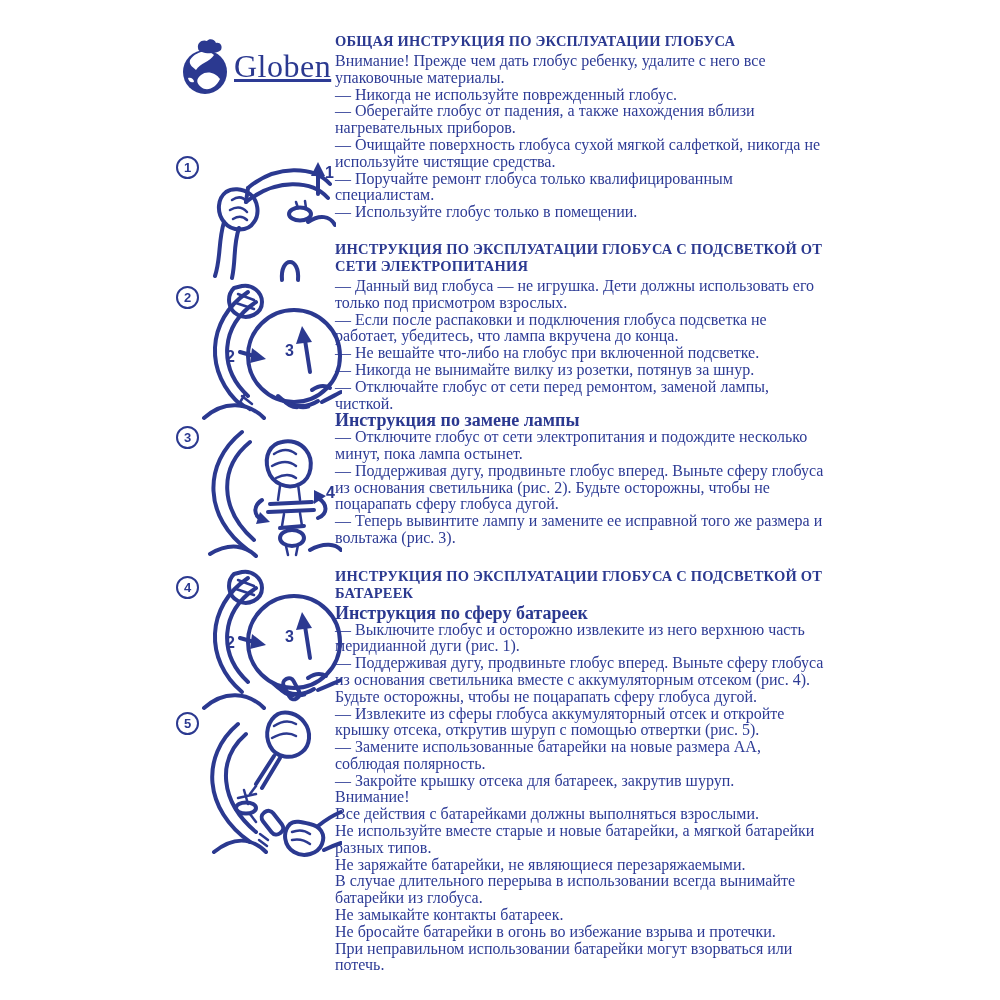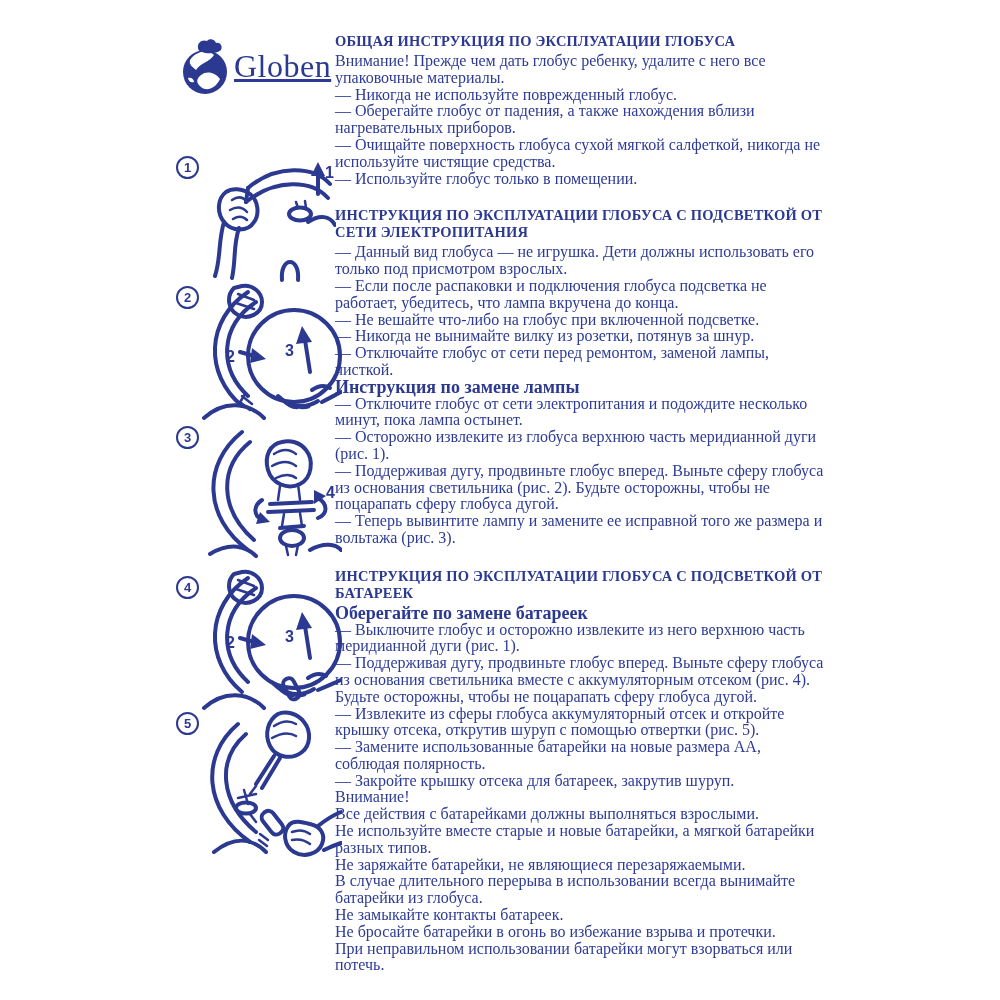--- a/index.html
+++ b/index.html
@@ -198,40 +198,40 @@
   </div>
 
   <div class="text-col">
 
     <div class="section">
       <div class="sec-heading">ОБЩАЯ ИНСТРУКЦИЯ ПО ЭКСПЛУАТАЦИИ ГЛОБУСА</div>
       <p class="body-p">Внимание! Прежде чем дать глобус ребенку, удалите с него все упаковочные материалы.</p>
       <p class="body-p">— Никогда не используйте поврежденный глобус.</p>
       <p class="body-p">— Оберегайте глобус от падения, а также нахождения вблизи нагревательных приборов.</p>
       <p class="body-p">— Очищайте поверхность глобуса сухой мягкой салфеткой, никогда не используйте чистящие средства.</p>
+      <p class="body-p">— Поручайте ремонт глобуса только квалифицированным специалистам.</p>
       <p class="body-p">— Используйте глобус только в помещении.</p>
     </div>
 
     <div class="section gap-2">
       <div class="sec-heading">ИНСТРУКЦИЯ ПО ЭКСПЛУАТАЦИИ ГЛОБУСА С ПОДСВЕТКОЙ ОТ СЕТИ ЭЛЕКТРОПИТАНИЯ</div>
       <p class="body-p">— Данный вид глобуса — не игрушка. Дети должны использовать его только под присмотром взрослых.</p>
       <p class="body-p">— Если после распаковки и подключения глобуса подсветка не работает, убедитесь, что лампа вкручена до конца.</p>
       <p class="body-p">— Не вешайте что-либо на глобус при включенной подсветке.</p>
       <p class="body-p">— Никогда не вынимайте вилку из розетки, потянув за шнур.</p>
       <p class="body-p">— Отключайте глобус от сети перед ремонтом, заменой лампы, чисткой.</p>
       <div class="sub-heading">Инструкция по замене лампы</div>
       <p class="body-p">— Отключите глобус от сети электропитания и подождите несколько минут, пока лампа остынет.</p>
-      <p class="body-p">— Осторожно извлеките из глобуса верхнюю часть меридианной дуги (рис. 1).</p>
       <p class="body-p">— Поддерживая дугу, продвиньте глобус вперед. Выньте сферу глобуса из основания светильника (рис. 2). Будьте осторожны, чтобы не поцарапать сферу глобуса дугой.</p>
       <p class="body-p">— Теперь вывинтите лампу и замените ее исправной того же размера и вольтажа (рис. 3).</p>
     </div>
 
     <div class="section gap-3">
       <div class="sec-heading">ИНСТРУКЦИЯ ПО ЭКСПЛУАТАЦИИ ГЛОБУСА С ПОДСВЕТКОЙ ОТ БАТАРЕЕК</div>
-      <div class="sub-heading">Оберегайте по замене батареек</div>
+      <div class="sub-heading">Инструкция по сферу батареек</div>
       <p class="body-p">— Выключите глобус и осторожно извлеките из него верхнюю часть меридианной дуги (рис. 1).</p>
       <p class="body-p">— Поддерживая дугу, продвиньте глобус вперед. Выньте сферу глобуса из основания светильника вместе с аккумуляторным отсеком (рис. 4). Будьте осторожны, чтобы не поцарапать сферу глобуса дугой.</p>
       <p class="body-p">— Извлеките из сферы глобуса аккумуляторный отсек и откройте крышку отсека, открутив шуруп с помощью отвертки (рис. 5).</p>
       <p class="body-p">— Замените использованные батарейки на новые размера АА, соблюдая полярность.</p>
       <p class="body-p">— Закройте крышку отсека для батареек, закрутив шуруп.</p>
       <p class="body-p">Внимание!</p>
       <p class="body-p">Все действия с батарейками должны выполняться взрослыми.</p>
       <p class="body-p">Не используйте вместе старые и новые батарейки, а мягкой батарейки разных типов.</p>
       <p class="body-p">Не заряжайте батарейки, не являющиеся перезаряжаемыми.</p>
       <p class="body-p">В случае длительного перерыва в использовании всегда вынимайте батарейки из глобуса.</p>

